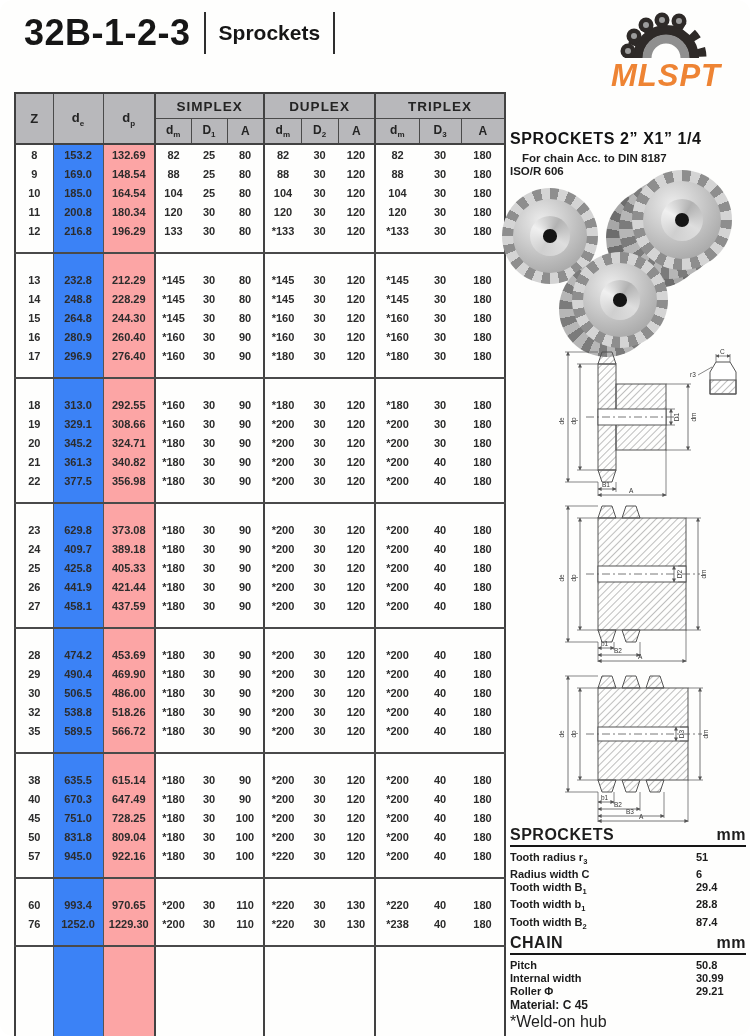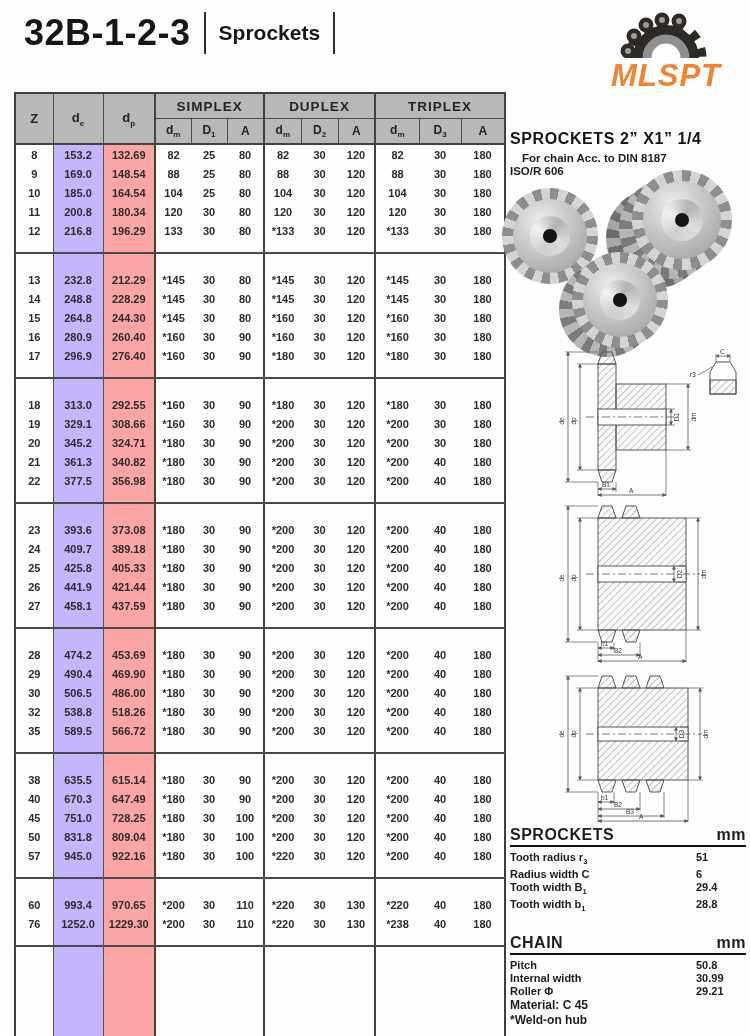--- a/index.html
+++ b/index.html
@@ -17,21 +17,21 @@
   table.sprk{position:absolute;left:14px;top:92px;width:490px;border-collapse:collapse;table-layout:fixed;border:2px solid #3f3f3f;}
   table.sprk th,table.sprk td{padding:0;text-align:center;vertical-align:middle;font-size:11px;color:#242424;}
   thead th{background:#b8b8bb;border:1px solid #4a4a4a;font-weight:bold;height:24px;}
   thead th.grp{font-size:13.5px;letter-spacing:1px;border-right:2px solid #424242;text-align:center;}
   thead th[rowspan]{border-bottom:2px solid #424242;font-size:13px;}
   thead tr:first-child th:nth-child(3){border-right:2px solid #424242;}
   thead tr:last-child th{border-bottom:2px solid #424242;font-size:12px;}
   thead tr:last-child th:nth-child(3),thead tr:last-child th:nth-child(6),thead tr:last-child th:nth-child(9){border-right:2px solid #424242;}
   thead sub,tbody sub{font-size:8px;}
   tbody td:nth-child(1){border-right:1px solid #555;font-weight:bold;}
-  tbody td:nth-child(2){background:#c4b5fd;border-right:1px solid #555;}
+  tbody td:nth-child(2){background:#3b82f6;border-right:1px solid #555;}
   tbody td:nth-child(3){background:#fca5a5;border-right:2px solid #424242;}
   tbody td:nth-child(6),tbody td:nth-child(9){border-right:2px solid #424242;}
   tbody tr.body-row td{height:19px;font-weight:bold;color:#2c2c2c;}
   tbody tr.sep-line td{height:12px;border-bottom:2px solid #4a4a4a;}
   tbody tr.sep-gap td{height:16px;}
   tbody tr.filler td{height:97px;}
 
   
   .r-head{position:absolute;left:510px;top:130px;font-size:16px;font-weight:bold;letter-spacing:0.6px;color:#141414;}
   .r-sub1{position:absolute;left:510px;top:152px;font-size:11.5px;font-weight:bold;padding-left:12px;}
@@ -56,21 +56,21 @@
   svg.draw text{font-family:"Liberation Sans",sans-serif;fill:#333;font-size:6.5px;}
 
   
   .spec{position:absolute;left:510px;width:236px;}
   .spec-head{display:flex;justify-content:space-between;align-items:flex-end;border-bottom:2.5px solid #161616;padding-bottom:1px;font-size:16px;font-weight:bold;letter-spacing:0.5px;}
   .spec-rows{margin-top:4px;}
   .spec-row{display:flex;font-size:11px;font-weight:bold;line-height:13px;color:#1c1c1c;}
   .spec-row .lab{width:186px;}
   .spec-row sub{font-size:7.5px;}
   .material{position:absolute;left:510px;top:998px;font-size:12px;font-weight:bold;}
-  .note{position:absolute;left:510px;top:1013px;font-size:12px;font-weight:bold;}
+  .note{position:absolute;left:510px;top:1013px;font-size:16px;font-weight:normal;}
 </style>
 </head>
 <body>
 
 <div class="page">
 
   <div class="title-row">
     <span class="main-title">32B-1-2-3</span>
     <span class="vbar"></span>
     <span class="sub-title">Sprockets</span>
@@ -431,21 +431,21 @@
           <td></td>
           <td></td>
           <td></td>
           <td></td>
           <td></td>
           <td></td>
           <td></td>
         </tr>
         <tr class="body-row">
           <td>23</td>
-          <td>393.6</td>
+          <td>629.8</td>
           <td>373.08</td>
           <td>*180</td>
           <td>30</td>
           <td>90</td>
           <td>*200</td>
           <td>30</td>
           <td>120</td>
           <td>*200</td>
           <td>40</td>
           <td>180</td>
@@ -991,20 +991,24 @@
           <span class="val">6</span>
         </div>
         <div class="spec-row">
           <span class="lab">Tooth width B<sub>1</sub></span>
           <span class="val">29.4</span>
         </div>
         <div class="spec-row">
           <span class="lab">Tooth width b<sub>1</sub></span>
           <span class="val">28.8</span>
         </div>
+        <div class="spec-row">
+          <span class="lab">Tooth width B<sub>2</sub></span>
+          <span class="val">87.4</span>
+        </div>
       </div>
   </div>
 
   <div class="spec" style="top:934px">
     <div class="spec-head">
       <span>CHAIN</span>
       <span>mm</span>
     </div>
     <div class="spec-rows">
         <div class="spec-row">

